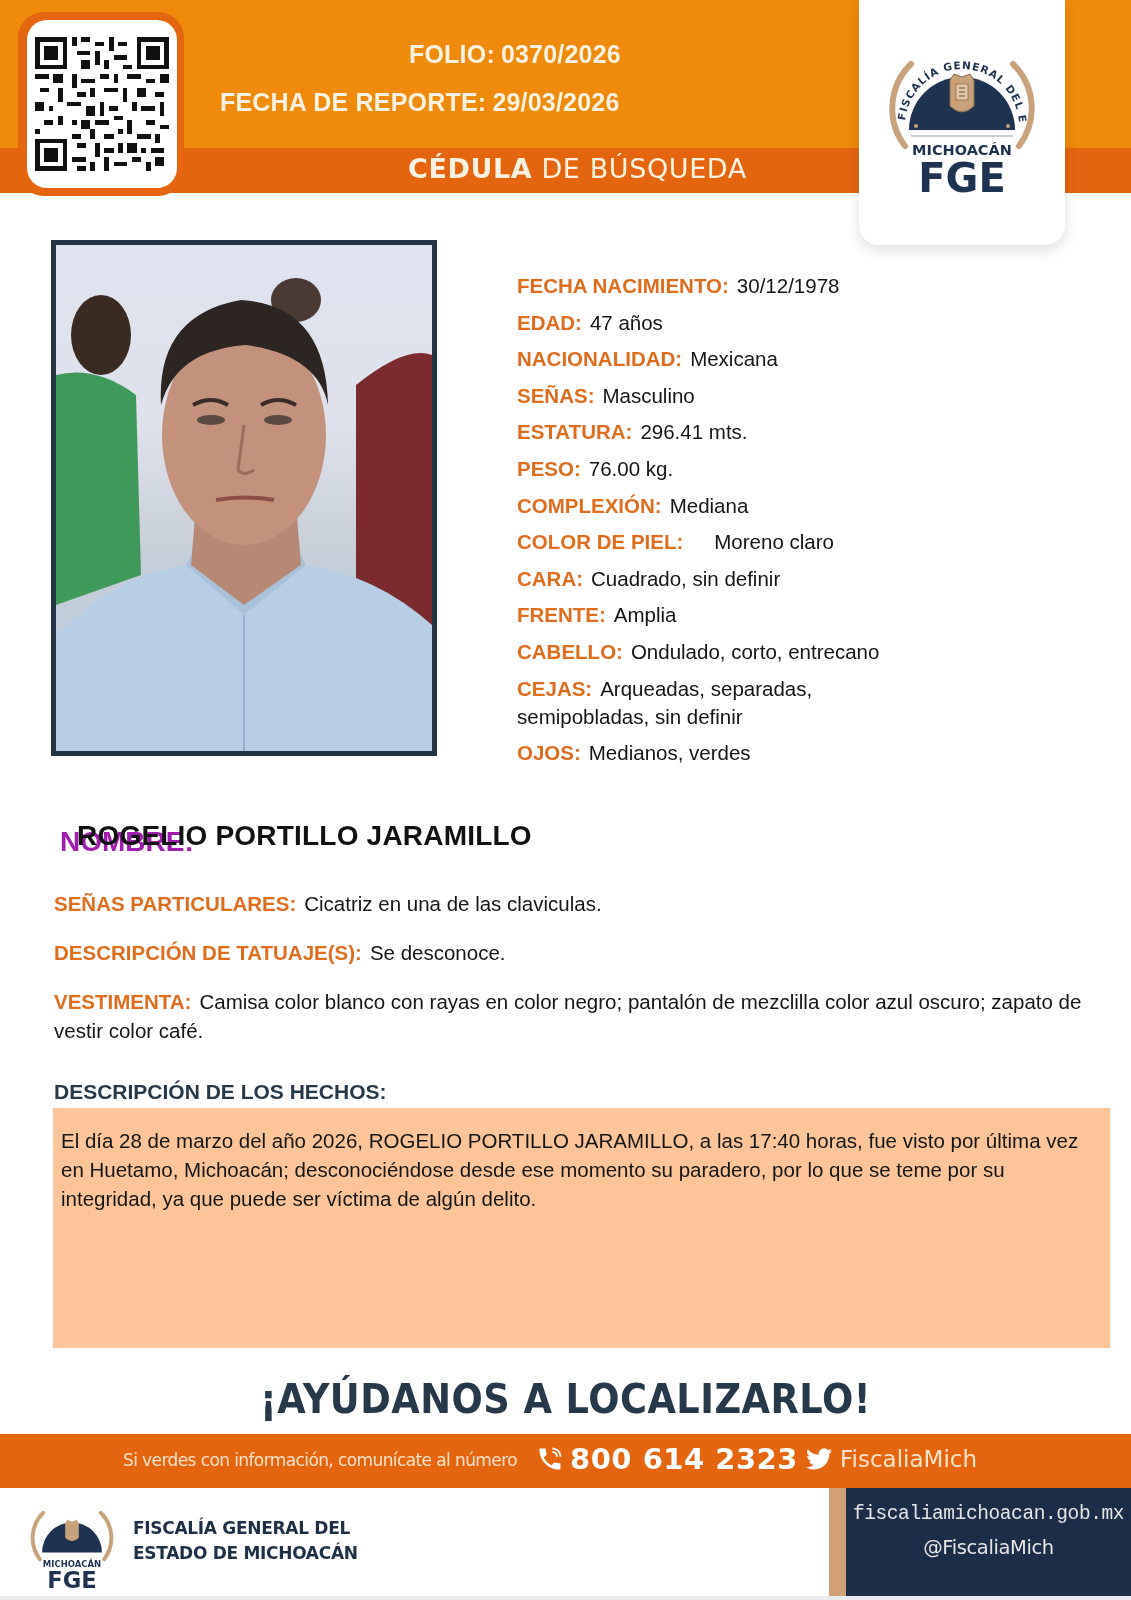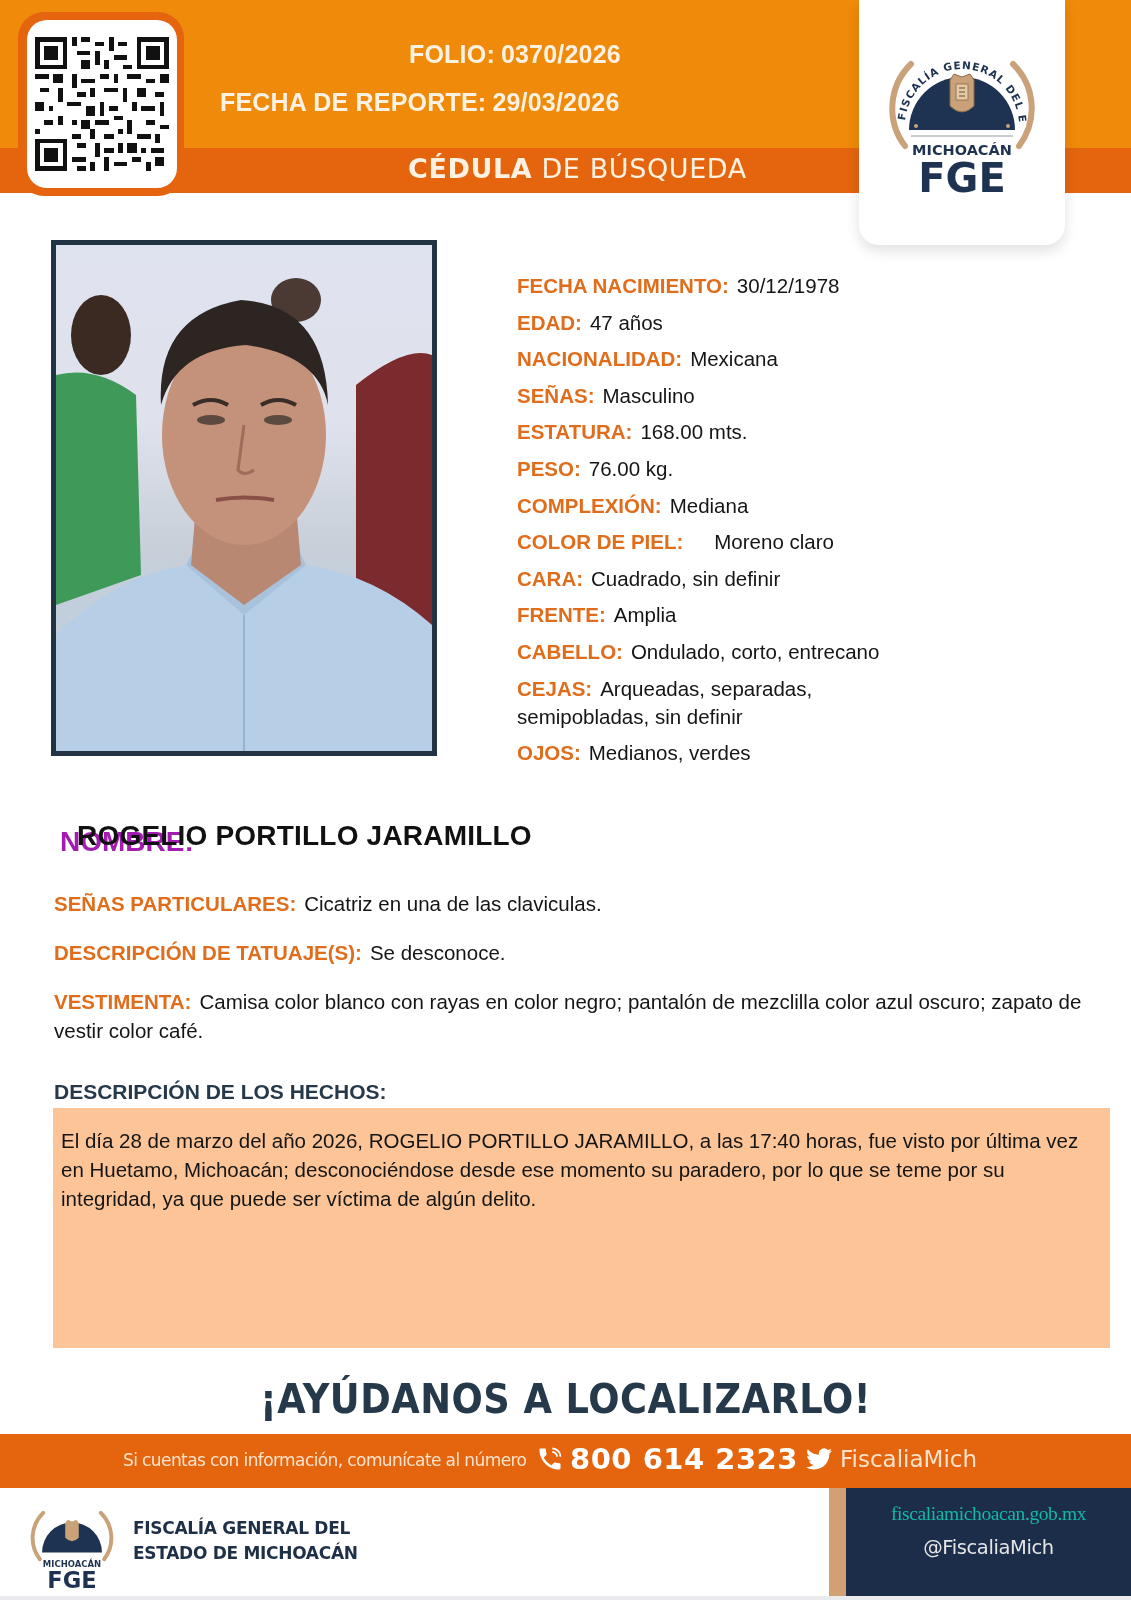--- a/index.html
+++ b/index.html
@@ -55,21 +55,21 @@
   .contact .phone span { font-size: 29px; font-weight: bold; color: #fff; margin-left: 6px; font-family: "DejaVu Sans", sans-serif; letter-spacing: 0.5px; }
   .contact .tw { position: absolute; left: 806px; top: 12px; display: flex; align-items: center; }
   .contact .tw span { font-size: 23px; color: #fde3cc; margin-left: 8px; font-family: "DejaVu Sans", sans-serif; }
 
   
   .footer { position: absolute; left: 0; top: 1488px; width: 1131px; height: 112px; background: #fff; }
   .footer-logo { position: absolute; left: 26px; top: 8px; }
   .footer-org { position: absolute; left: 133px; top: 28px; font-size: 17px; font-weight: bold; color: #1e3047; line-height: 25px; font-family: "DejaVu Sans", sans-serif; letter-spacing: -0.3px; }
   .footer-tan { position: absolute; left: 829px; top: 0; width: 17px; height: 108px; background: #d2a073; }
   .footer-navy { position: absolute; left: 846px; top: 0; width: 285px; height: 108px; background: #1c2d4a; }
-  .footer-navy .l1 { position: absolute; left: 0; width: 285px; top: 15px; text-align: center; font-size: 19.5px; color: #14b8a6; font-family: Liberation Serif, serif; letter-spacing: -0.4px; }
+  .footer-navy .l1 { position: absolute; left: 0; width: 285px; top: 15px; text-align: center; font-size: 19.5px; color: #e5e5e5; font-family: Liberation Mono, monospace; letter-spacing: -0.4px; }
   .footer-navy .l2 { position: absolute; left: 0; width: 285px; top: 48px; text-align: center; font-size: 19.5px; color: #e5e5e5; font-family: "DejaVu Sans", sans-serif; letter-spacing: -0.4px; }
   .footer-base { position: absolute; left: 0; top: 108px; width: 1131px; height: 4px; background: #e9ebee; }
 </style>
 </head>
 <body>
 
 <div class="hdr-top"></div>
 <div class="hdr-band"></div>
 
 <div class="qr-frame"></div>
@@ -221,21 +221,21 @@
       <path d="M160 255 Q188 250 218 255" stroke="#8a5048" stroke-width="4" fill="none"></path>
     </svg>
   </div>
 </div>
 
 <div class="fields">
   <div class="field"><span class="lbl">FECHA NACIMIENTO:</span><span>30/12/1978</span></div>
   <div class="field"><span class="lbl">EDAD:</span><span>47 años</span></div>
   <div class="field"><span class="lbl">NACIONALIDAD:</span><span>Mexicana</span></div>
   <div class="field"><span class="lbl">SEÑAS:</span><span>Masculino</span></div>
-  <div class="field"><span class="lbl">ESTATURA:</span><span>168.00 mts.</span></div>
+  <div class="field"><span class="lbl">ESTATURA:</span><span>296.41 mts.</span></div>
   <div class="field"><span class="lbl">PESO:</span><span>76.00 kg.</span></div>
   <div class="field"><span class="lbl">COMPLEXIÓN:</span><span>Mediana</span></div>
   <div class="field"><span class="lbl" style="margin-right:31px">COLOR DE PIEL:</span><span>Moreno claro</span></div>
   <div class="field"><span class="lbl">CARA:</span><span>Cuadrado, sin definir</span></div>
   <div class="field"><span class="lbl">FRENTE:</span><span>Amplia</span></div>
   <div class="field"><span class="lbl">CABELLO:</span><span>Ondulado, corto, entrecano</span></div>
   <div class="field wrap" style="width:340px"><span class="lbl">CEJAS:</span><span>Arqueadas, separadas, semipobladas, sin definir</span></div>
   <div class="field"><span class="lbl">OJOS:</span><span>Medianos, verdes</span></div>
 </div>
 
@@ -251,21 +251,21 @@
 <div class="row vest">
   <span class="lbl">VESTIMENTA:</span><span>Camisa color blanco con rayas en color negro; pantalón de mezclilla color azul oscuro; zapato de vestir color café.</span>
 </div>
 
 <div class="hechos-lbl">DESCRIPCIÓN DE LOS HECHOS:</div>
 <div class="hechos-box">El día 28 de marzo del año 2026, ROGELIO PORTILLO JARAMILLO, a las 17:40 horas, fue visto por última vez en Huetamo, Michoacán; desconociéndose desde ese momento su paradero, por lo que se teme por su integridad, ya que puede ser víctima de algún delito.</div>
 
 <div class="ayudanos">¡AYÚDANOS A LOCALIZARLO!</div>
 
 <div class="contact">
-  <div class="info">Si cuentas con información, comunícate al número</div>
+  <div class="info">Si verdes con información, comunícate al número</div>
   <div class="phone">
     <svg width="28" height="28" viewBox="0 0 24 24">
       <path d="M6.6 10.8c1.4 2.8 3.8 5.1 6.6 6.6l2.2-2.2c.3-.3.7-.4 1-.2 1.1.4 2.3.6 3.6.6.6 0 1 .4 1 1V20c0 .6-.4 1-1 1C10.6 21 3 13.4 3 4c0-.6.4-1 1-1h3.5c.6 0 1 .4 1 1 0 1.3.2 2.5.6 3.6.1.3 0 .7-.2 1L6.6 10.8z" fill="#fff"></path>
       <path d="M14 3a7 7 0 0 1 7 7" stroke="#fff" stroke-width="1.6" fill="none"></path>
       <path d="M14 6a4 4 0 0 1 4 4" stroke="#fff" stroke-width="1.6" fill="none"></path>
     </svg>
     <span>800 614 2323</span>
   </div>
   <div class="tw">
     <svg width="26" height="22" viewBox="0 0 24 20">

